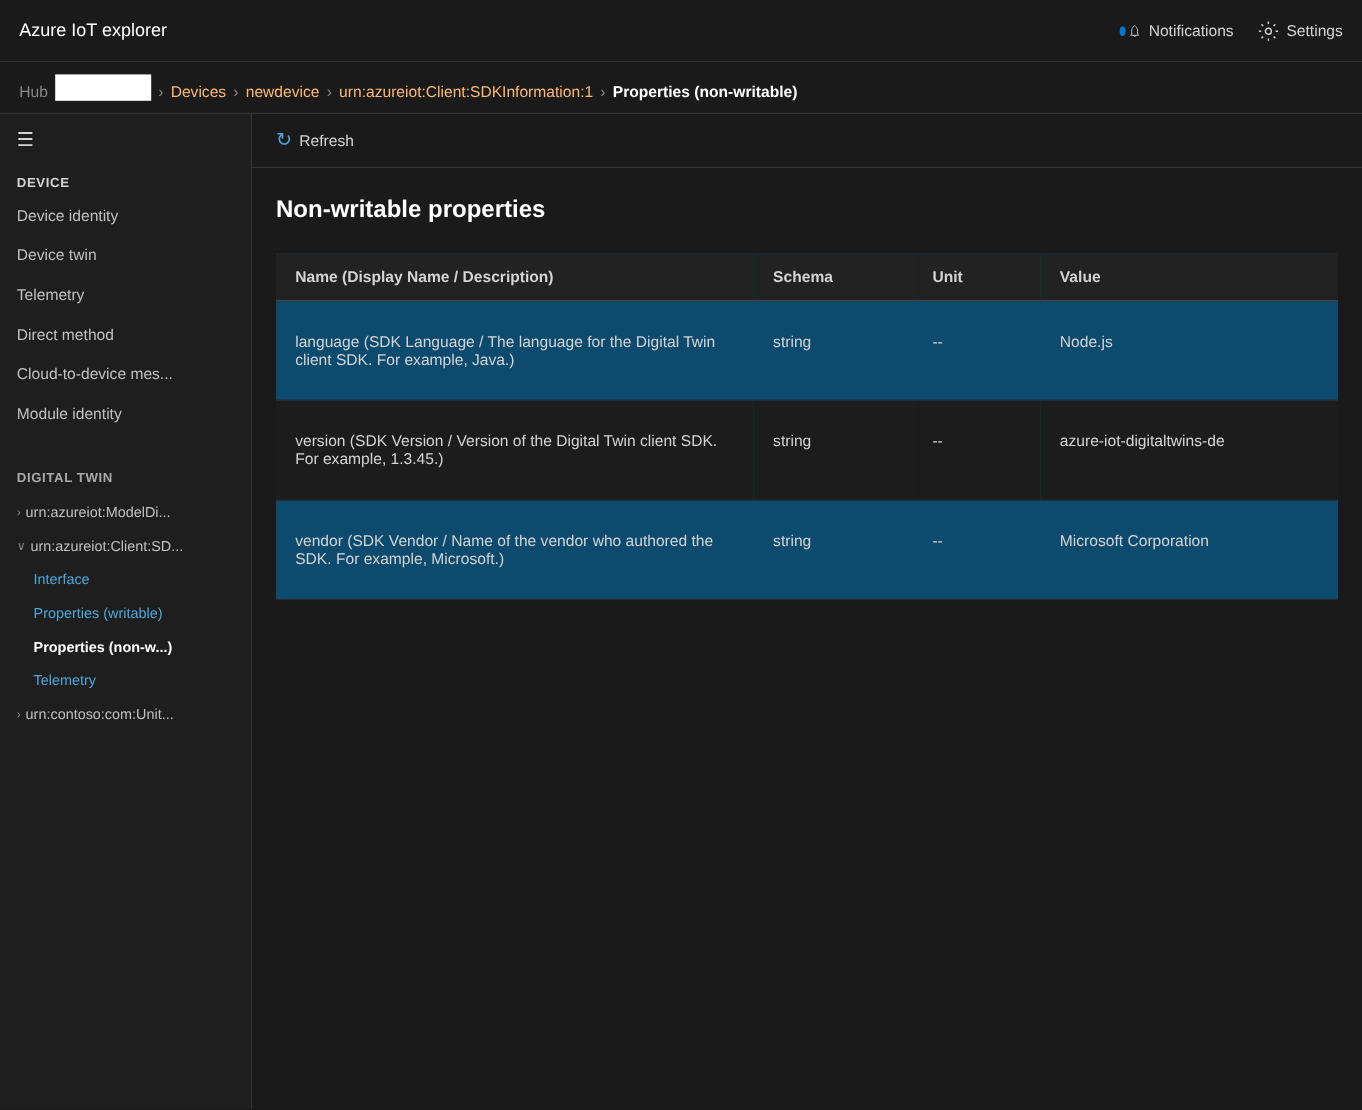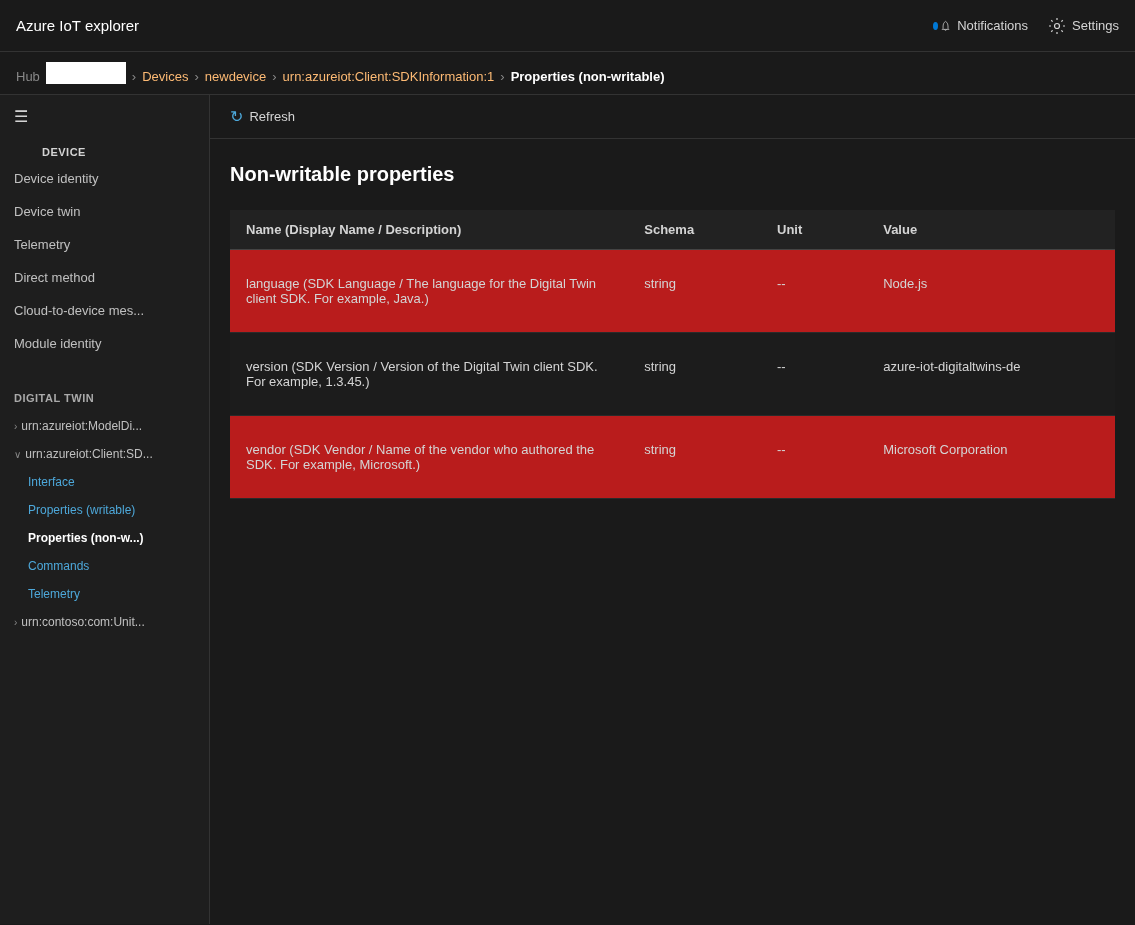--- a/index.html
+++ b/index.html
@@ -102,21 +102,20 @@
       color: #d4d4d4;
       font-size: 16px;
     }
     .sidebar-section-label {
       padding: 8px 14px 4px 14px;
       font-size: 11px;
       font-weight: 700;
       color: #d4d4d4;
       text-transform: uppercase;
       letter-spacing: 0.5px;
-      margin-left: 28px;
     }
     .sidebar-item {
       padding: 9px 14px;
       cursor: pointer;
       color: #c0c0c0;
       font-size: 13px;
       display: flex;
       align-items: center;
       gap: 6px;
       text-align: right;
@@ -189,21 +188,21 @@
       font-size: 20px;
       font-weight: 600;
       color: #fff;
       margin-bottom: 24px;
     }
 
     
     .data-table {
       width: 100%;
       border-collapse: collapse;
-      background: #b91c1c;
+      background: #0c4a6e;
     }
     .data-table thead tr {
       background: #222;
       border-bottom: 1px solid #444;
     }
     .data-table th {
       padding: 12px 16px;
       text-align: left;
       font-weight: 600;
       color: #d4d4d4;
@@ -313,21 +312,20 @@
     </div>
 
     <div class="sidebar-tree-item">
       <span class="chevron">∨</span>
       <span>urn:azureiot:Client:SD...</span>
     </div>
 
     <div class="sidebar-tree-child">Interface</div>
     <div class="sidebar-tree-child">Properties (writable)</div>
     <div class="sidebar-tree-child active">Properties (non-w...)</div>
-    <div class="sidebar-tree-child">Commands</div>
     <div class="sidebar-tree-child">Telemetry</div>
 
     <div class="sidebar-tree-item">
       <span class="chevron">›</span>
       <span>urn:contoso:com:Unit...</span>
     </div>
   </div>
 
   <div class="content-area">
     <div class="content-toolbar">

